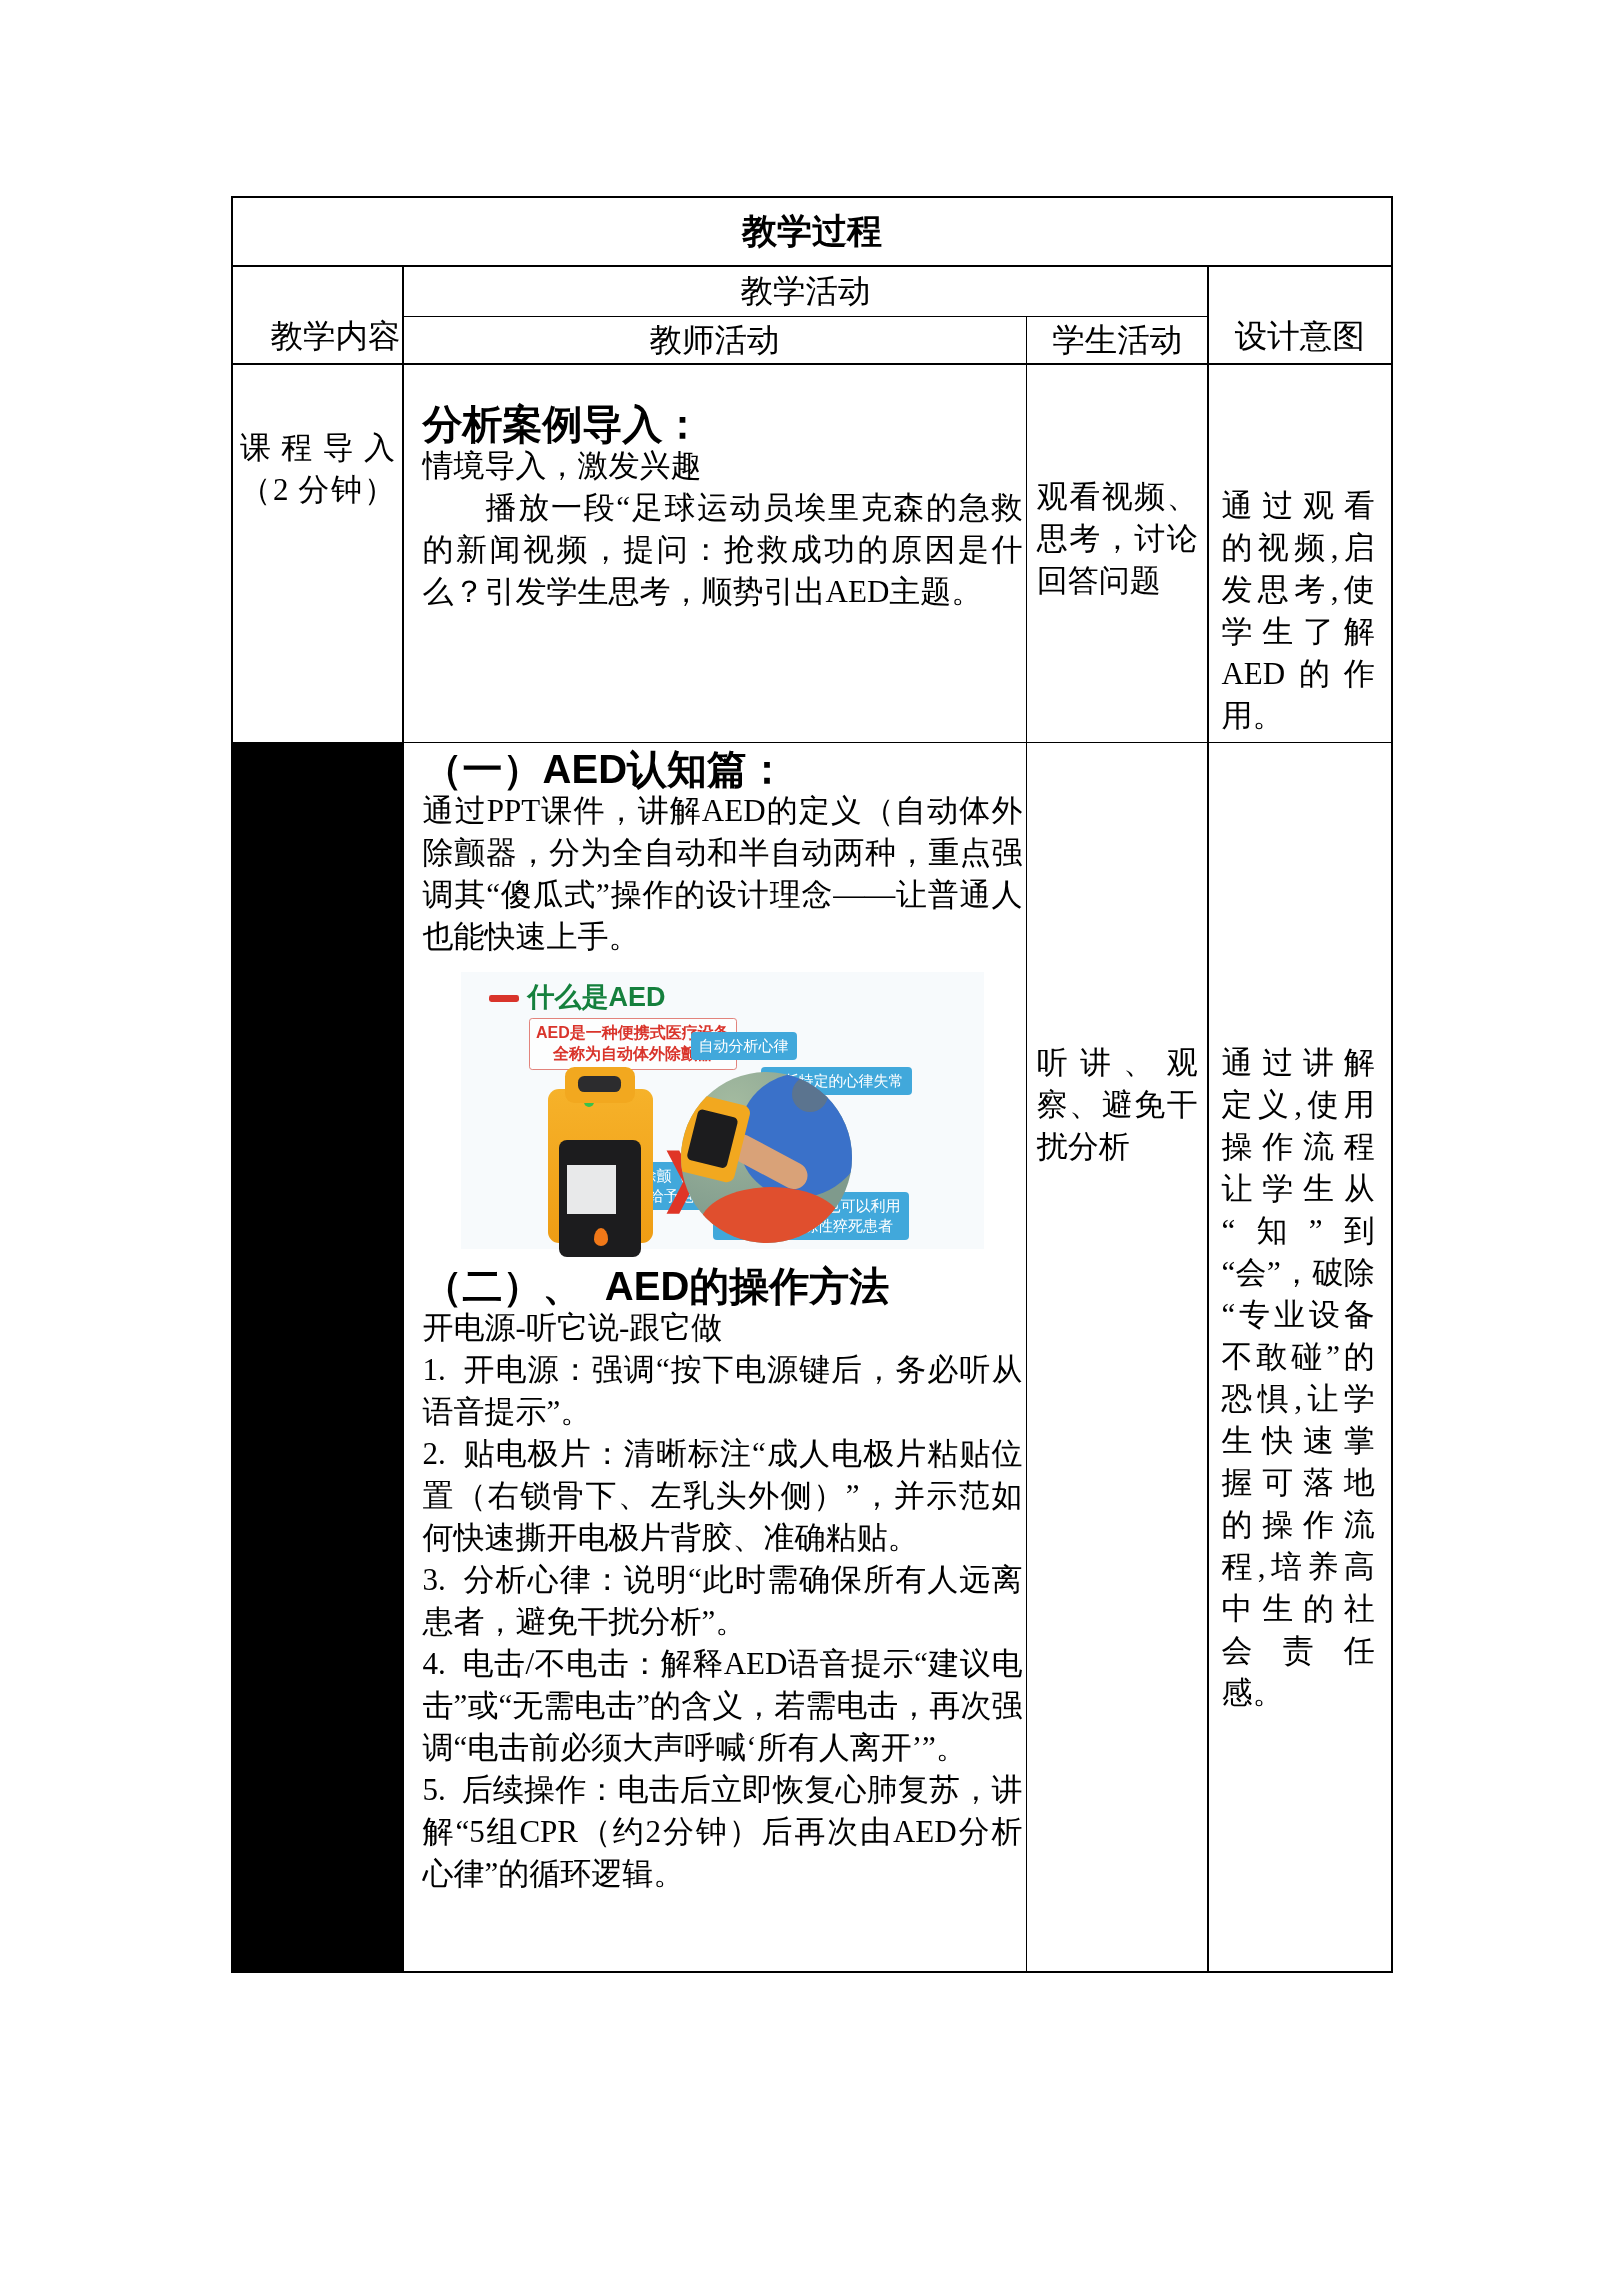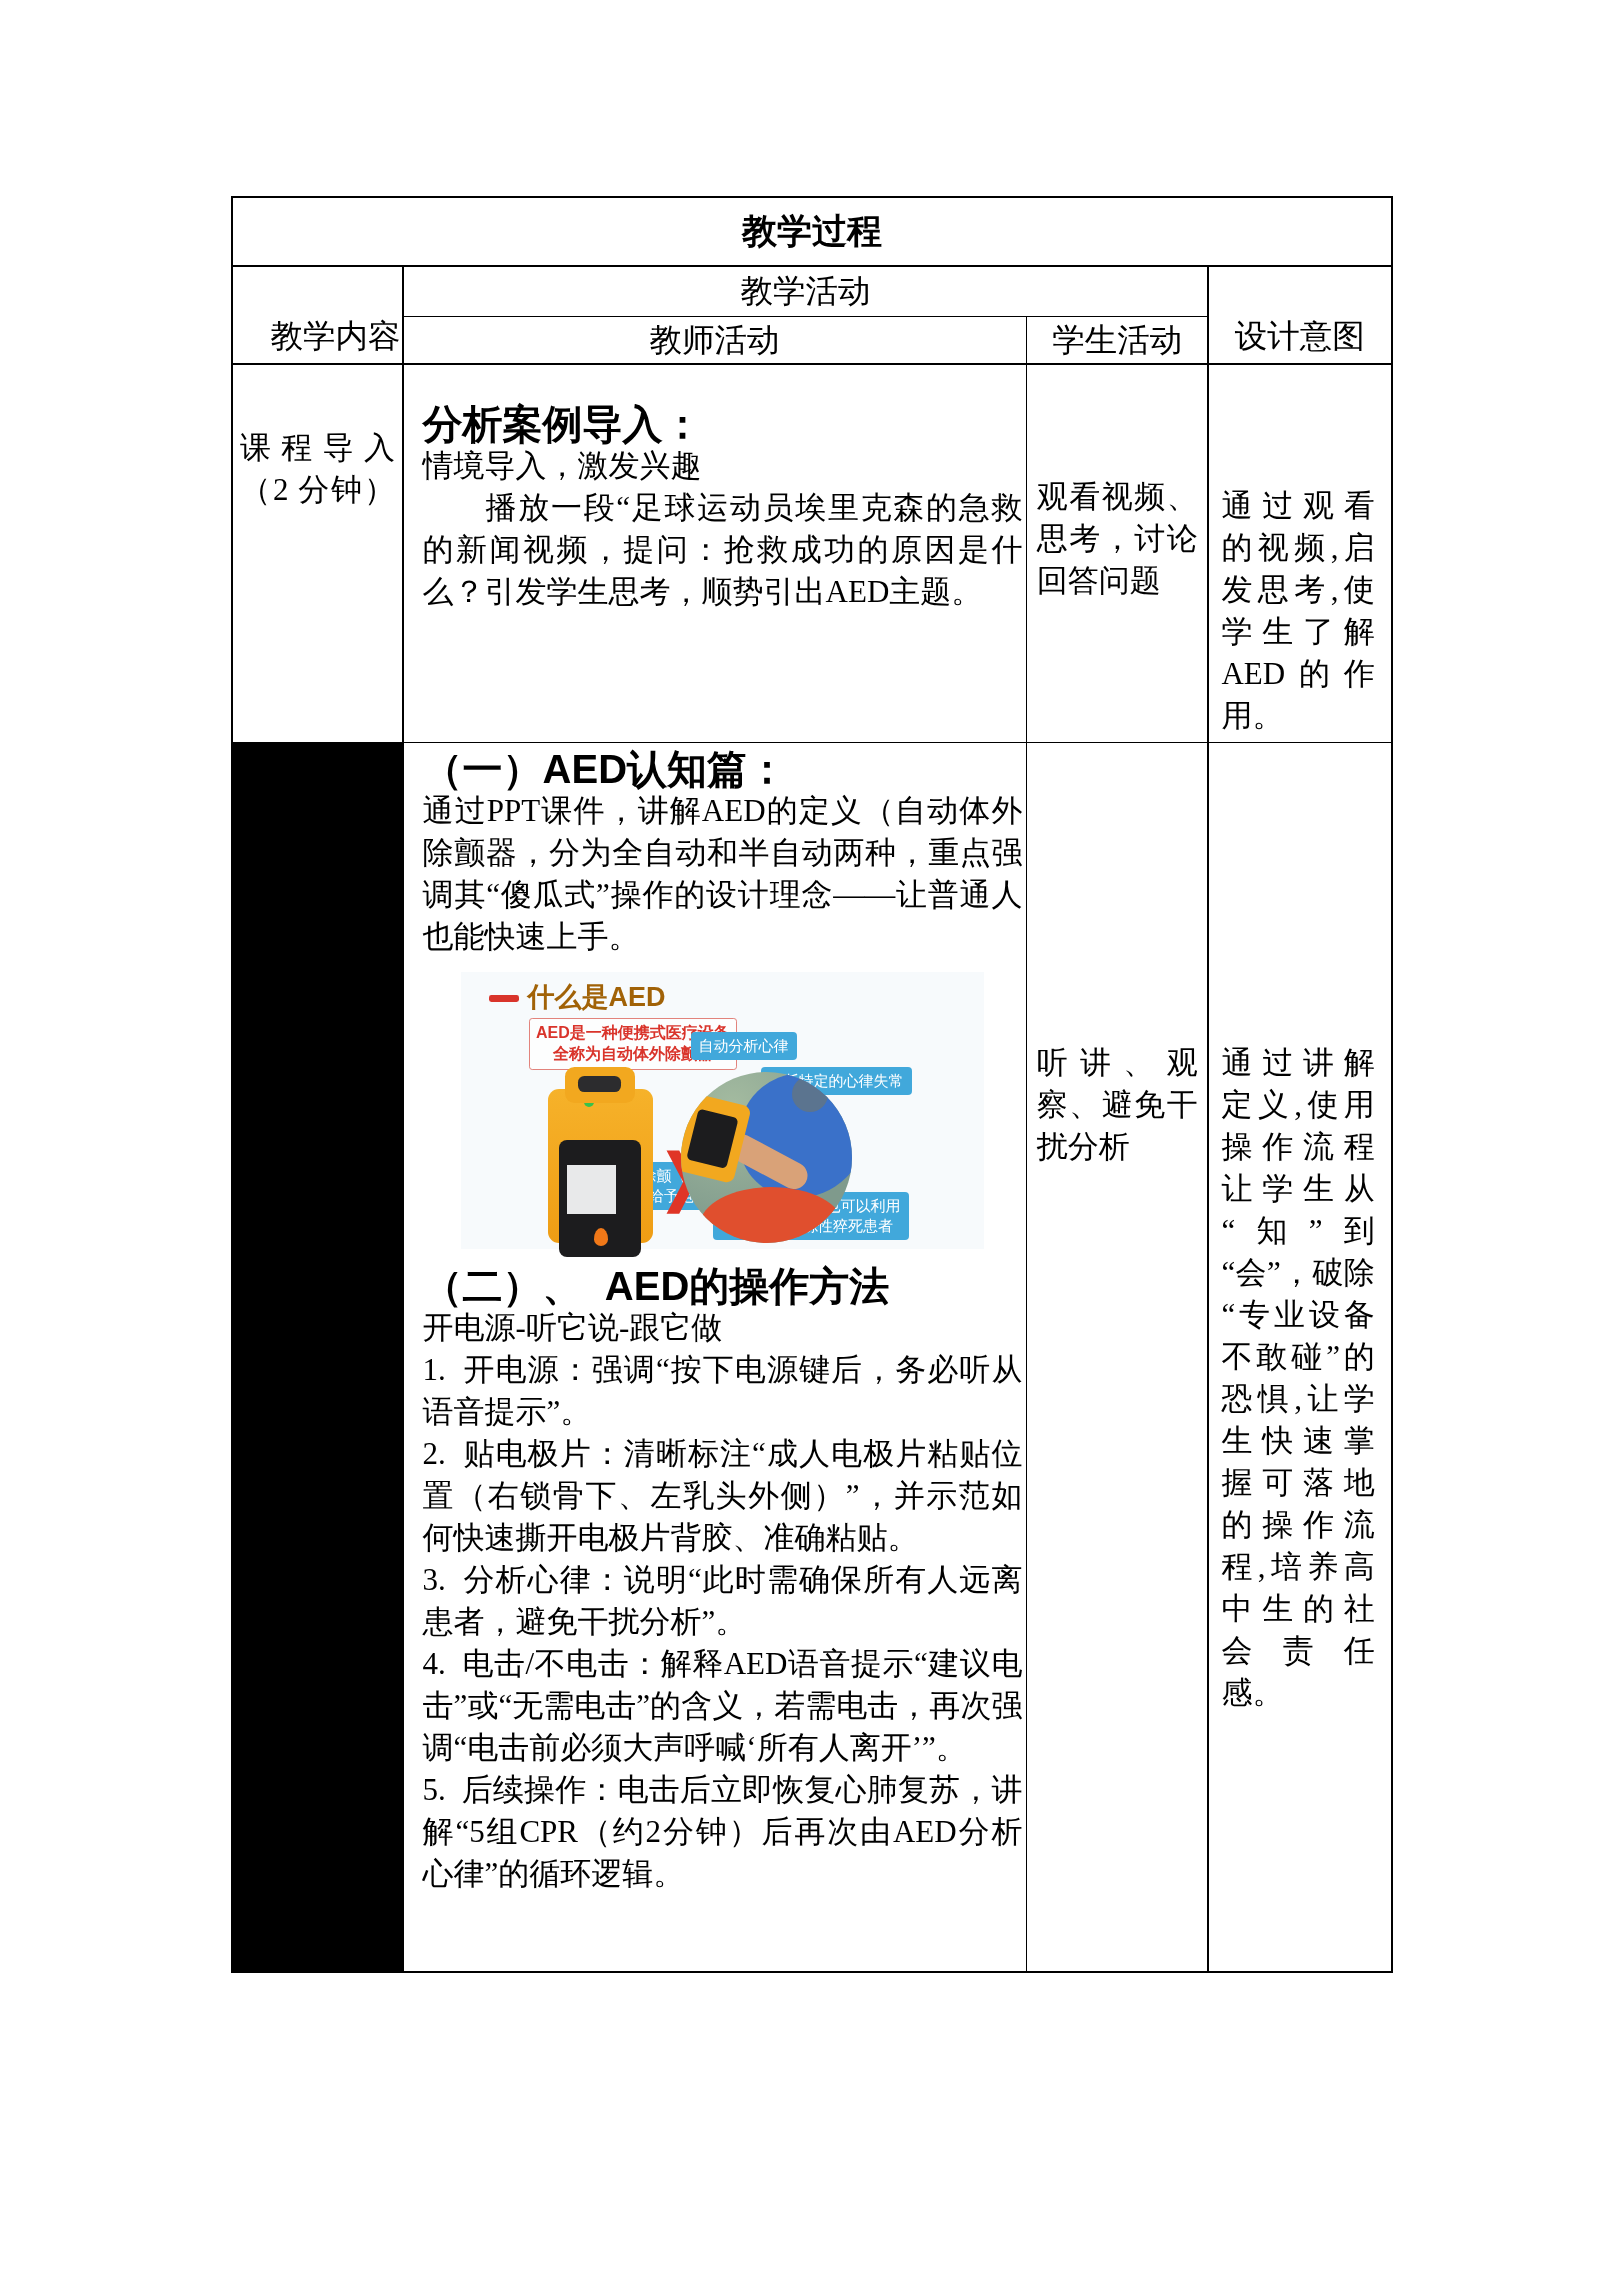--- a/index.html
+++ b/index.html
@@ -40,21 +40,21 @@
 
   .student-cell,.intent-cell{text-align:justify;}
   .r1-student{grid-column:3;grid-row:4;padding:111px 9.5px 0 9.5px;}
   .r2-student{grid-column:3;grid-row:5;padding:299px 9.5px 0 9.5px;}
   .r1-intent{grid-column:4;grid-row:4;padding:120px 16px 0 12.7px;}
   .r2-intent{grid-column:4;grid-row:5;padding:299px 16px 0 12.7px;}
 
   
   .figure{position:relative;width:523px;height:277px;background:#f7fafc;margin:13.5px 0 16.6px 38px;}
   .fig-title{
-    position:absolute;left:67px;top:12.7px;color:#a16207;font-weight:bold;
+    position:absolute;left:67px;top:12.7px;color:#15803d;font-weight:bold;
     font-family:"Liberation Sans",sans-serif;font-size:27px;line-height:27px;
   }
   .fig-dash{position:absolute;left:28.5px;top:23px;width:30px;height:7.1px;background:#d9342b;border-radius:2.4px;}
   .callout{
     position:absolute;left:68px;top:46px;width:197px;padding:4.8px 4.8px;background:#fdfefe;
     border:1.6px solid #e2837c;border-radius:3.2px;color:#d9342b;
     font-family:"Liberation Sans",sans-serif;font-size:16px;line-height:20.6px;
     text-align:center;white-space:pre-line;font-weight:bold;
   }
   .callout:after{

